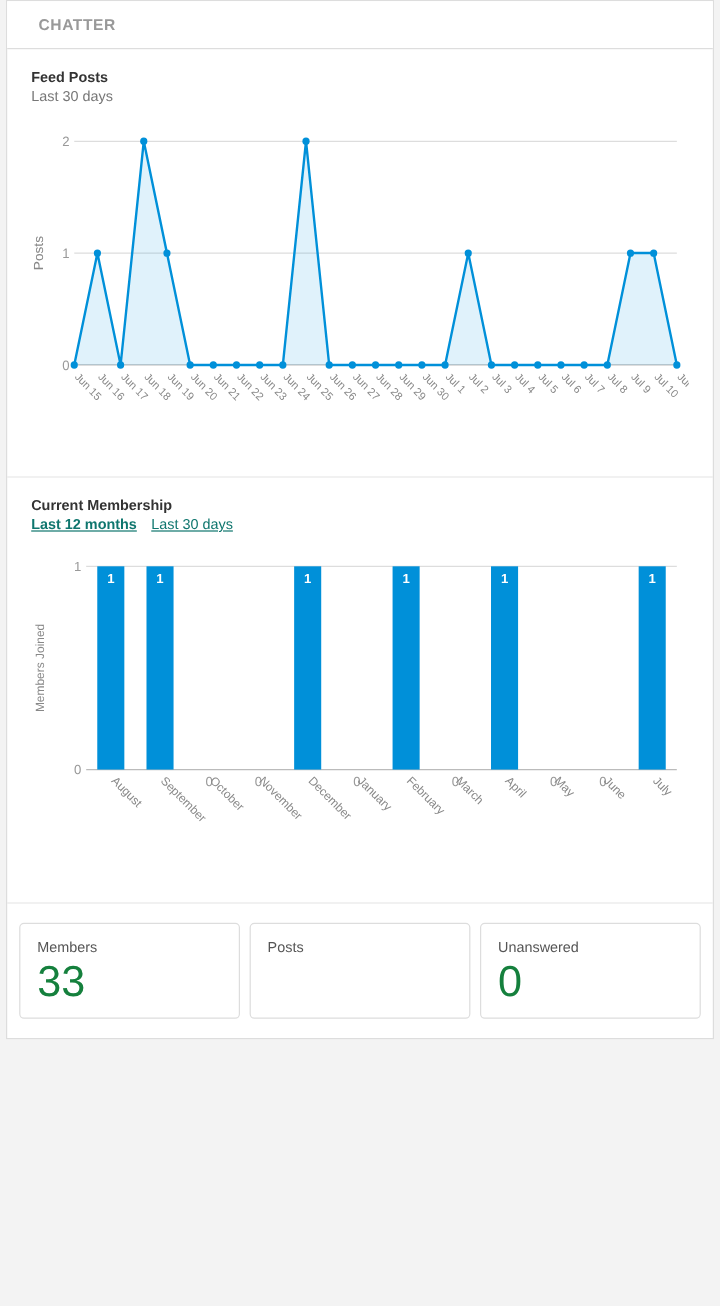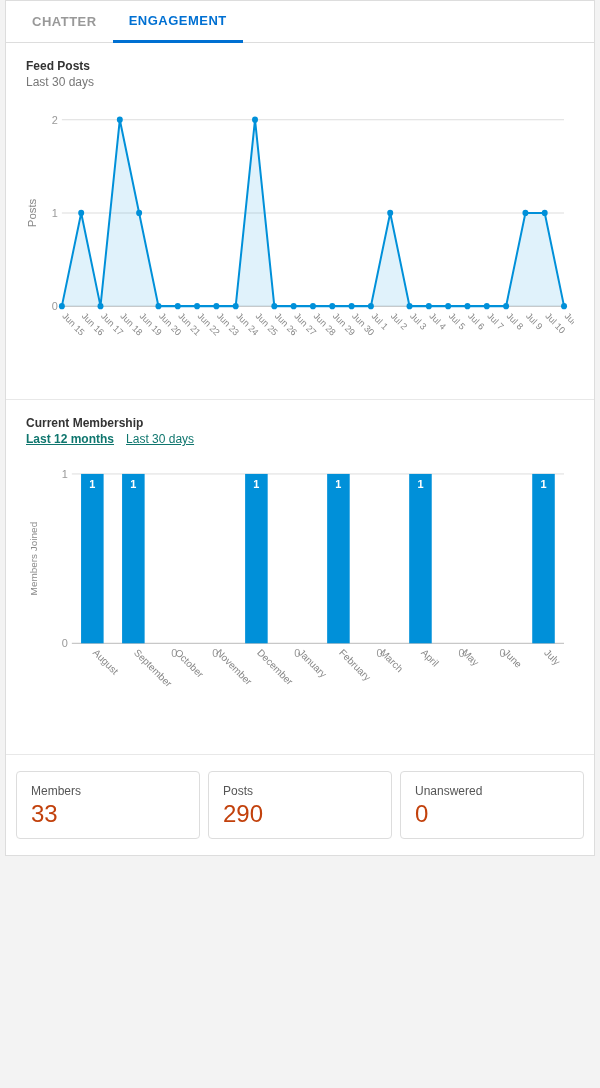--- a/index.html
+++ b/index.html
@@ -96,34 +96,33 @@
       padding: 12px 14px;
       display: flex;
       flex-direction: column;
     }
     .stat-label {
       font-size: 12px;
       color: #555;
       margin-bottom: 4px;
     }
     .stat-value {
-      font-size: 24px;
+      font-size: 36px;
       font-weight: 300;
-      color: #c2410c;
+      color: #15803d;
       line-height: 1;
     }
   </style>
 </head>
 <body>
 
 <div class="container">
 
   <div class="tabs">
     <div class="tab">CHATTER</div>
-    <div class="tab active">ENGAGEMENT</div>
   </div>
 
   <div class="section">
     <div class="section-title">Feed Posts</div>
     <div class="section-subtitle">Last 30 days</div>
     <div class="chart-area">
       <svg id="line-chart" viewBox="0 0 550 280" preserveAspectRatio="none">
           <line x1="36" x2="540" y1="200" y2="200" stroke="#bbb" stroke-width="1"></line>
           <text x="32" y="204" text-anchor="end" font-size="11" fill="#999">0</text>
           <line x1="36" x2="540" y1="110" y2="110" stroke="#ddd" stroke-width="1"></line>
@@ -244,21 +243,20 @@
     </div>
   </div>
 
   <div class="stats-row">
     <div class="stat-box">
       <span class="stat-label">Members</span>
       <span class="stat-value">33</span>
     </div>
     <div class="stat-box">
       <span class="stat-label">Posts</span>
-      <span class="stat-value">290</span>
     </div>
     <div class="stat-box">
       <span class="stat-label">Unanswered</span>
       <span class="stat-value">0</span>
     </div>
   </div>
 
 </div>
 
 </body></html>

